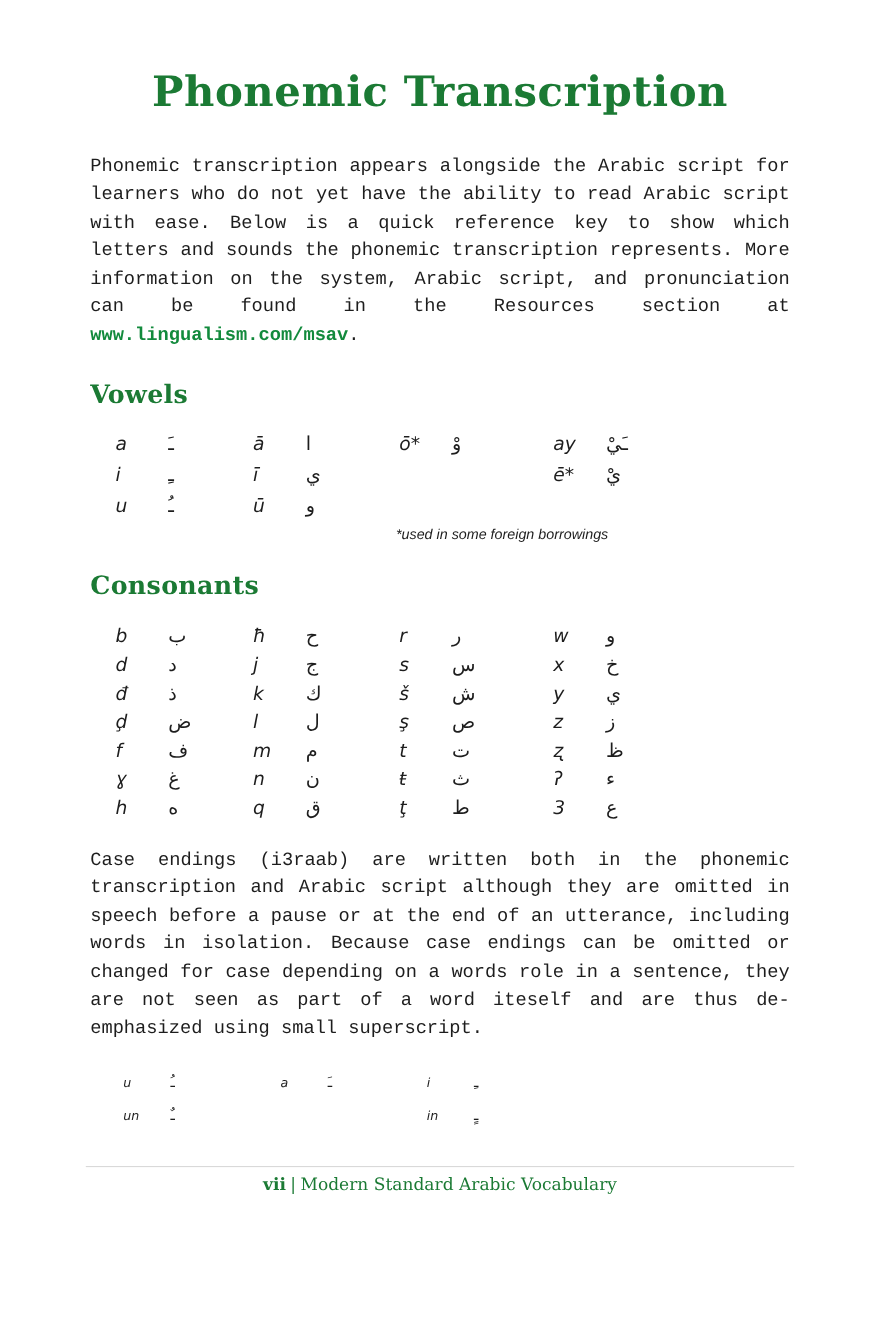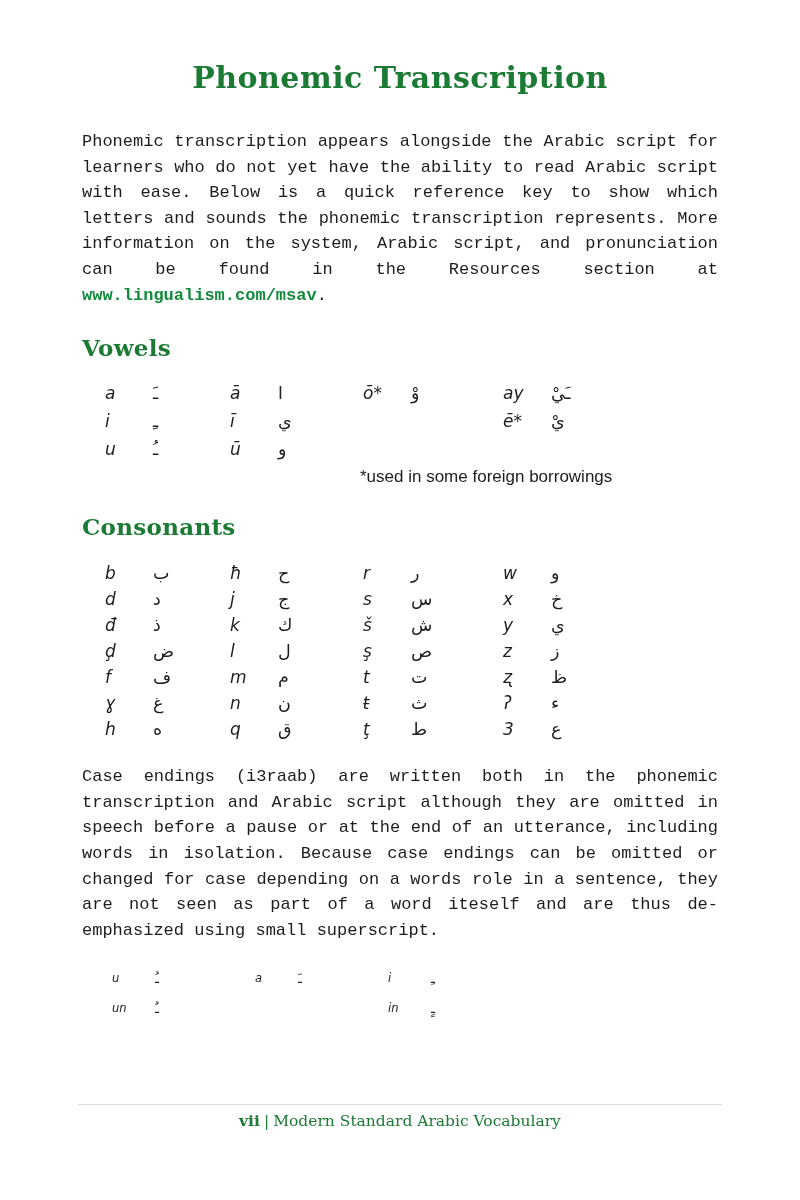--- a/index.html
+++ b/index.html
@@ -18,21 +18,21 @@
     position:relative;
     overflow:hidden;
   }
   .page{padding:58px 82px 0 82px;}
 
   h1.title{
     font-family:"DejaVu Serif",serif;
     font-weight:bold;
     color:var(--green-heading);
     text-align:center;
-    font-size:30px;
+    font-size:38px;
     letter-spacing:0.5px;
     margin:0;
     line-height:1.3;
   }
 
   p.body-par{
     margin:32px 0 0 0;
     font-size:17px;
     line-height:25.6px;
     text-align:justify;
@@ -73,35 +73,36 @@
   .grid-large .col:nth-child(1){width:125px;}
   .grid-large .col:nth-child(2){width:133px;}
   .grid-large .col:nth-child(3){width:140px;}
   .grid-large .lat{width:48px;font-size:17px;}
   .grid-large .ar{font-size:17.5px;}
   .vowels .row{height:28px;}
   .consonants .row{height:26px;}
   .consonants{margin-top:20px;}
 
   .note{
-    font-size:17px;
+    font-style:italic;
+    font-size:13px;
     margin:4px 0 0 278px;
   }
 
   
   .endings{margin:20px 0 0 30px;}
   .endings .col:nth-child(1){width:143px;}
   .endings .col:nth-child(2){width:133px;}
   .endings .row{height:30px;}
   .endings .lat{width:43px;font-size:11.5px;}
   .endings .ar{font-size:13.5px;}
 
   .footer{
     position:absolute;
-    left:78px;right:78px;top:1104px;
+    left:78px;right:78px;top:1060px;
     border-top:1px solid var(--rule);
     text-align:center;
     padding-top:6px;
     font-family:"DejaVu Serif",serif;
     font-size:15.5px;
     color:var(--green-heading);
   }
   .footer .pagenum{font-weight:bold;}
   .footer .sep{padding:0 4px;}
 </style>

